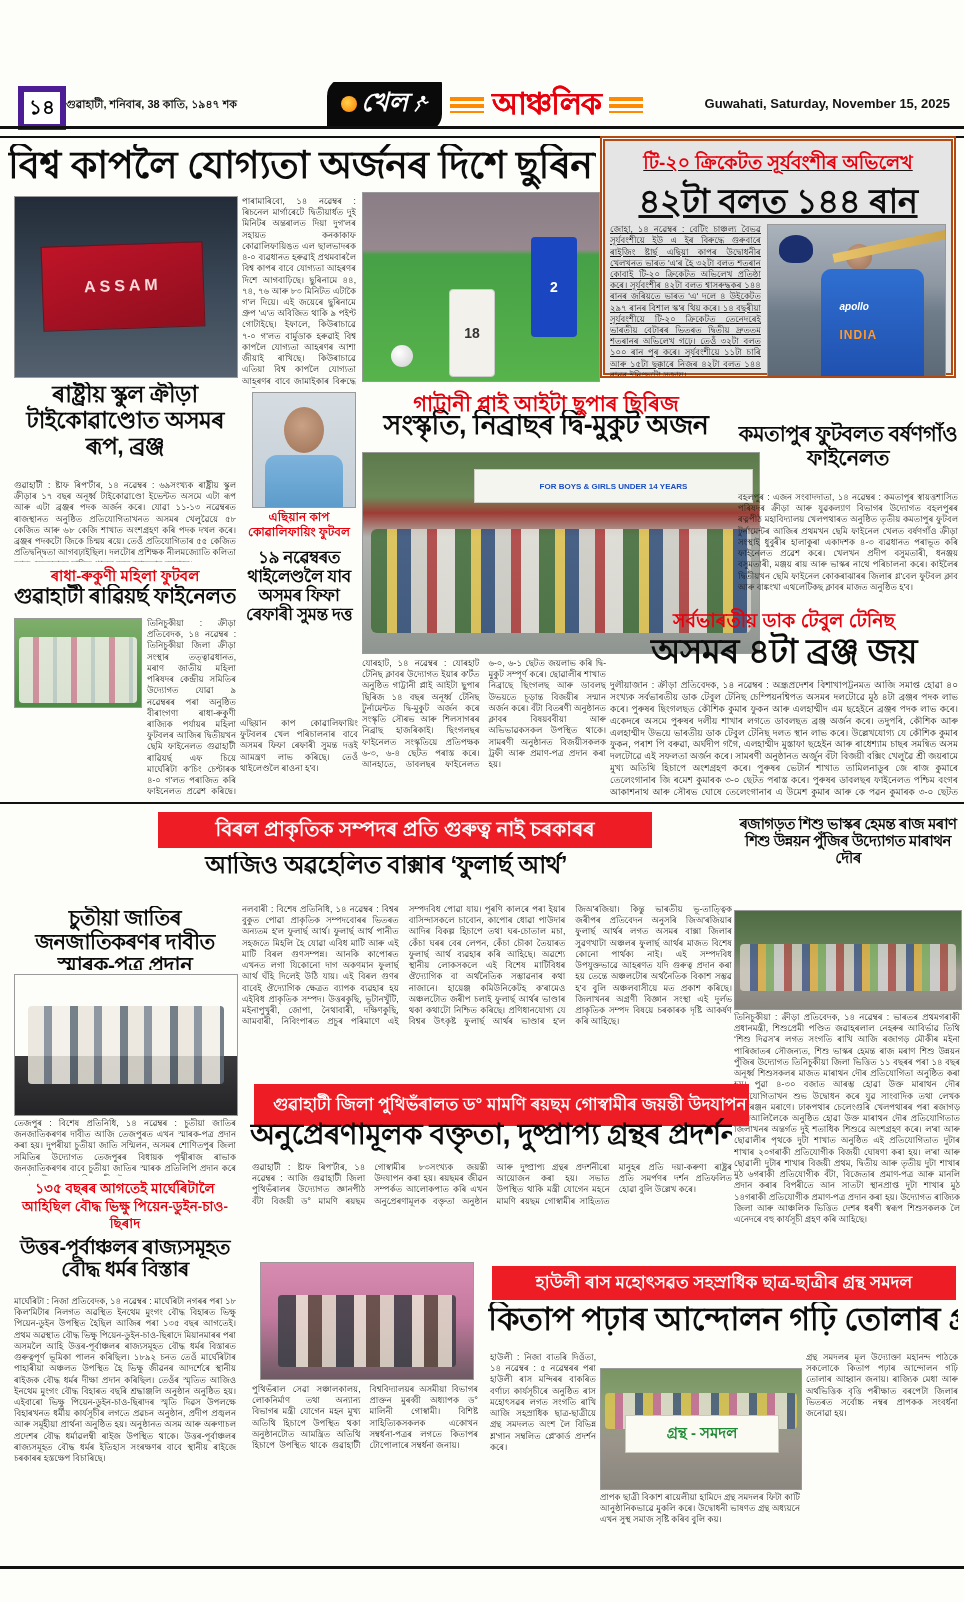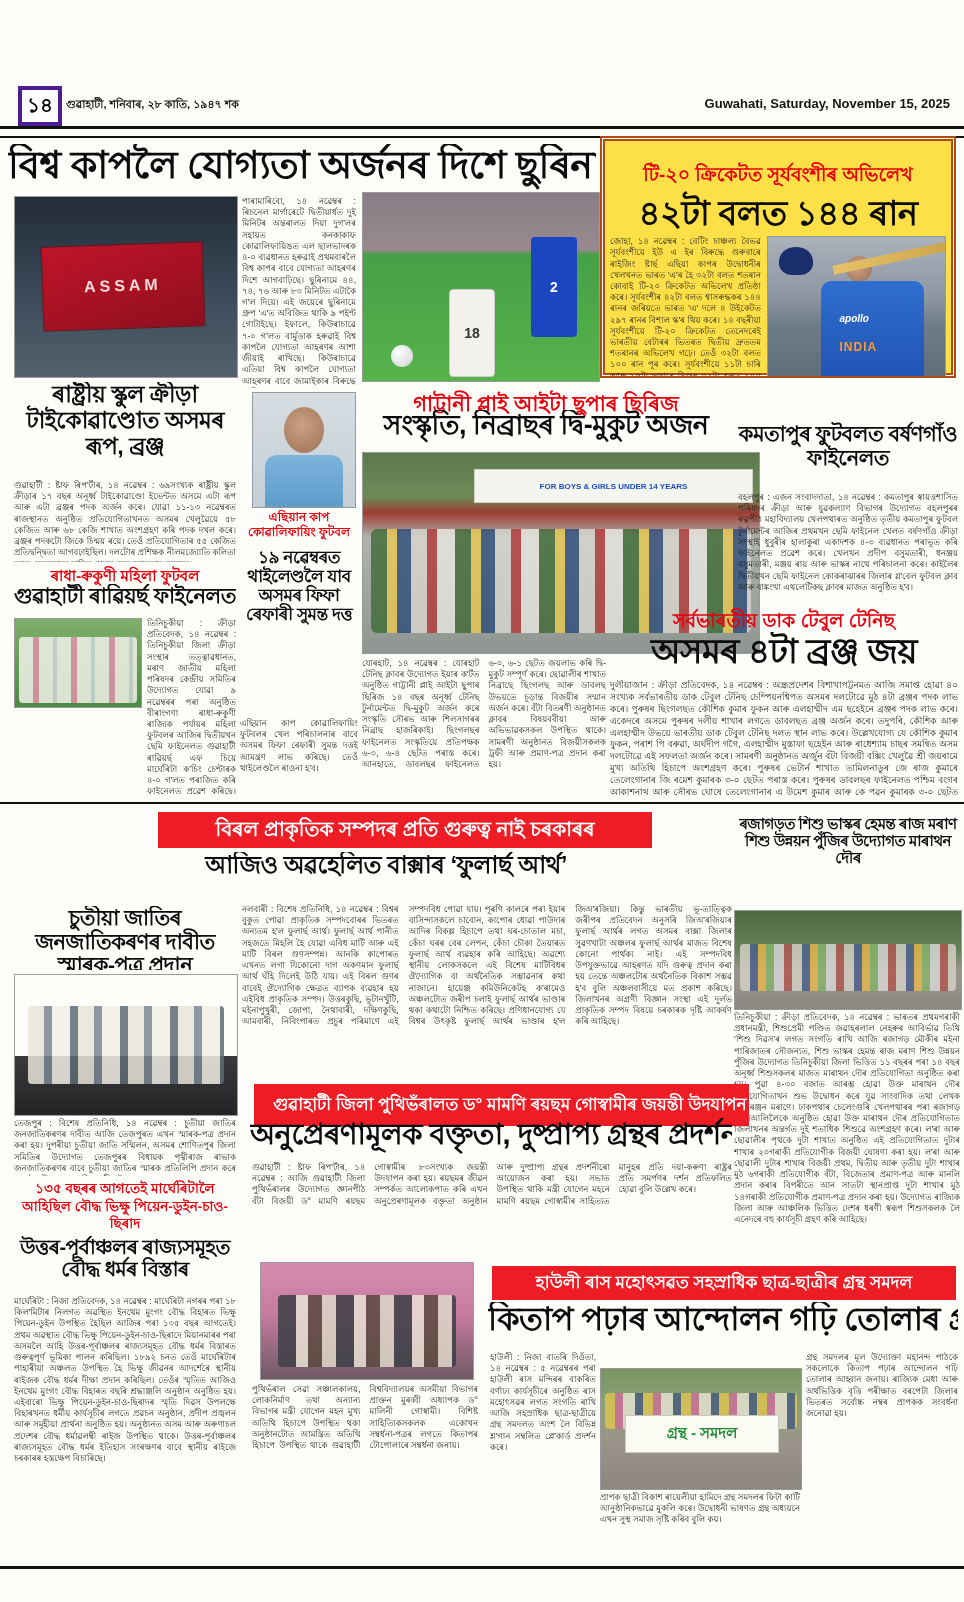--- a/index.html
+++ b/index.html
@@ -11,52 +11,65 @@
   }
   .abs{position:absolute;overflow:hidden;}
   .body-text{font-size:8.5px;line-height:1.32;text-align:justify;color:#1c1c1c;}
   .kicker{color:#e8000d;font-weight:bold;text-align:center;}
   .headline{font-weight:bold;color:#0c0c0c;text-align:center;line-height:1.12;letter-spacing:-0.5px;}
   .banner-red{background:#ee1c24;color:#ffffff;font-weight:bold;text-align:center;
     display:flex;align-items:center;justify-content:center;}
   .photo{position:absolute;overflow:hidden;border:1px solid #9a9a9a;}
   .rule{position:absolute;background:#111;}
   
-  .pgnum{border:4px solid #4c1d95;background:#fff;color:#000;font-weight:bold;font-size:20px;
+  .pgnum{border:6px solid #4c1d95;background:#fff;color:#000;font-weight:bold;font-size:20px;
     display:flex;align-items:center;justify-content:center;}
   .logo-wrap{display:flex;align-items:center;justify-content:center;gap:8px;}
   .logo-khel{background:#0a0a0a;color:#fff;font-weight:bold;font-style:italic;font-size:26px;
     padding:4px 12px 6px 14px;border-radius:18px 6px 18px 6px;position:relative;display:inline-flex;align-items:center;gap:4px;}
   .flame-dot{width:16px;height:16px;border-radius:50%;background:radial-gradient(circle at 40% 40%,#ffd24a,#ff7a00);display:inline-block;}
   .tri-bars{width:34px;height:16px;background:repeating-linear-gradient(#ff8a00 0 4px,transparent 4px 7px);}
   .logo-anchalik{color:#e8000d;font-weight:bold;font-size:30px;letter-spacing:-1px;text-shadow:0 0 0 #e8000d;}
   .paper-name{font-weight:bold;font-size:13px;color:#111;display:flex;align-items:center;gap:6px;justify-content:flex-end;}
   .pn-line{height:3px;background:#111;flex:1;}
   
-  .cricket-box{border:2px solid #b34a12;box-shadow:0 0 0 1px #fff inset,0 0 0 3px #b34a12 inset;background:#fde047;padding:20px 8px;box-sizing:border-box;}
+  .cricket-box{border:2px solid #b34a12;box-shadow:0 0 0 1px #fff inset,0 0 0 3px #b34a12 inset;background:#e5e5e5;padding:8px 8px;box-sizing:border-box;text-decoration:underline;}
   
   .ph-label{position:absolute;font-weight:bold;}
   .assam-banner{position:absolute;left:12%;top:26%;width:72%;height:46%;background:linear-gradient(160deg,#c01428,#8e0f1e);
     transform:rotate(-2deg);display:flex;align-items:center;justify-content:center;color:#ffd9d9;font-weight:bold;letter-spacing:4px;font-size:16px;border:1px solid #70101c;}
   .tennis-strip{position:absolute;left:28%;top:8%;width:70%;height:16%;background:#f5f5f0;color:#1b4fbf;font-weight:bold;
     font-size:8px;display:flex;align-items:center;justify-content:center;text-align:center;border:1px solid #cfcfc6;}
   .book-strip{position:absolute;left:12%;top:38%;width:76%;height:30%;background:#fbfbf4;border:1px solid #c9c9bd;
     display:flex;align-items:center;justify-content:center;color:#1d8a34;font-weight:bold;font-size:15px;}
   .jersey{position:absolute;display:flex;align-items:center;justify-content:center;font-weight:bold;border-radius:4px;}
   .ball{position:absolute;width:22px;height:22px;border-radius:50%;background:radial-gradient(circle at 35% 35%,#fff,#cfcfcf);} 
   .face{position:absolute;border-radius:50%;background:radial-gradient(circle at 45% 40%,#caa184,#9d7257);}
 </style>
 </head>
 <body>
 
 <div class="page">
 
   <div class="abs pgnum" style="left:18px;top:86px;width:36px;height:32px;">১৪</div>
-  <div class="abs" style="left:66px;top:96px;width:260px;font-size:11px;font-weight:bold;">গুৱাহাটী, শনিবাৰ, ২৮ কাতি, ১৯৪৭ শক</div>
-
+  <div class="abs" style="left:66px;top:96px;width:260px;font-size:11px;font-weight:bold;">গুৱাহাটী, শনিবাৰ, 38 কাতি, ১৯৪৭ শক</div>
+
+  <div class="abs logo-wrap" style="left:320px;top:82px;width:330px;height:46px;">
+    <span class="logo-khel">
+      <span class="flame-dot"></span>
+      <span>খেল</span>
+      <svg width="18" height="20" viewBox="0 0 24 24">
+        <circle cx="15" cy="4" r="3" fill="#fff"></circle>
+        <path d="M4 22 L10 14 L8 10 L14 7 L18 11 L22 9" stroke="#fff" stroke-width="2.4" fill="none"></path>
+      </svg>
+    </span>
+    <span class="tri-bars"></span>
+    <span class="logo-anchalik">আঞ্চলিক</span>
+    <span class="tri-bars"></span>
+  </div>
 
   <div class="abs" style="right:14px;top:96px;width:250px;text-align:right;font-size:13px;font-weight:bold;">Guwahati, Saturday, November 15, 2025</div>
 
   <div class="abs" style="left:0;top:126px;width:964px;height:7px;border-top:3px solid #111;border-bottom:2px solid #111;"></div>
 
   <div class="abs paper-name" style="right:14px;top:138px;width:300px;">
     <span class="pn-line"></span>
     <span>দৈনিক জনমভূমি</span>
   </div>
 

